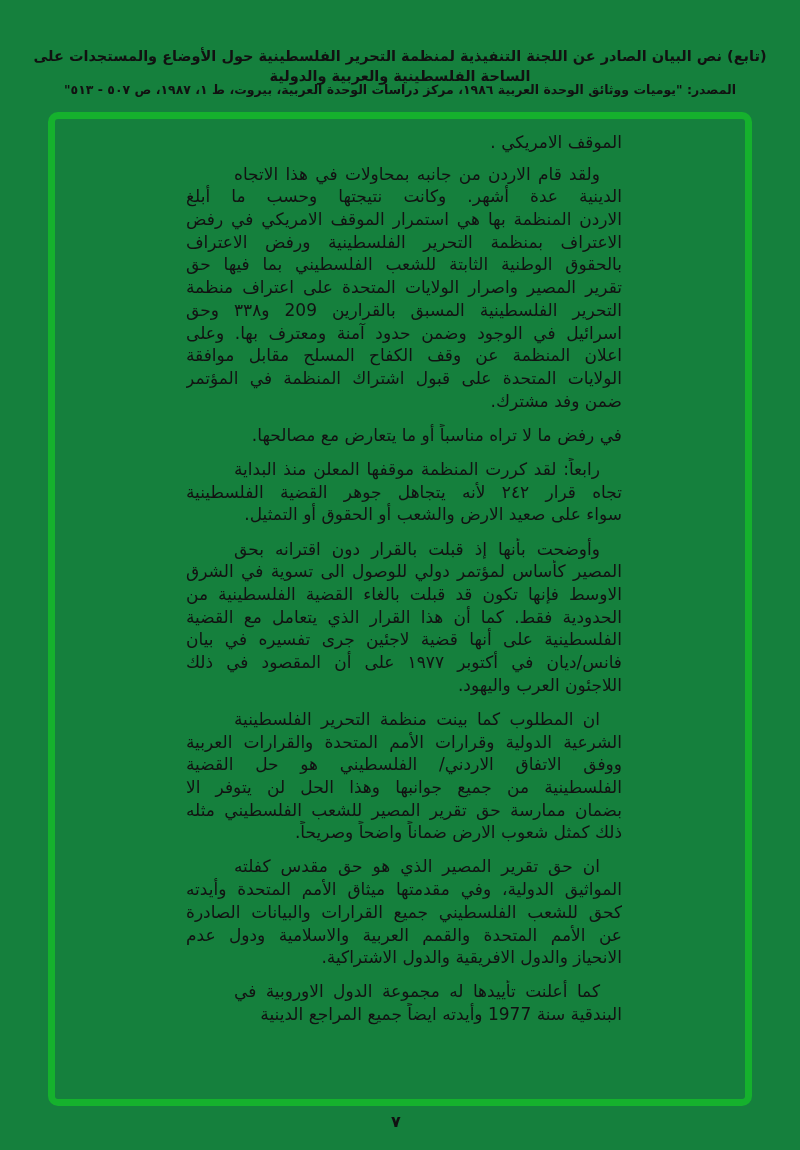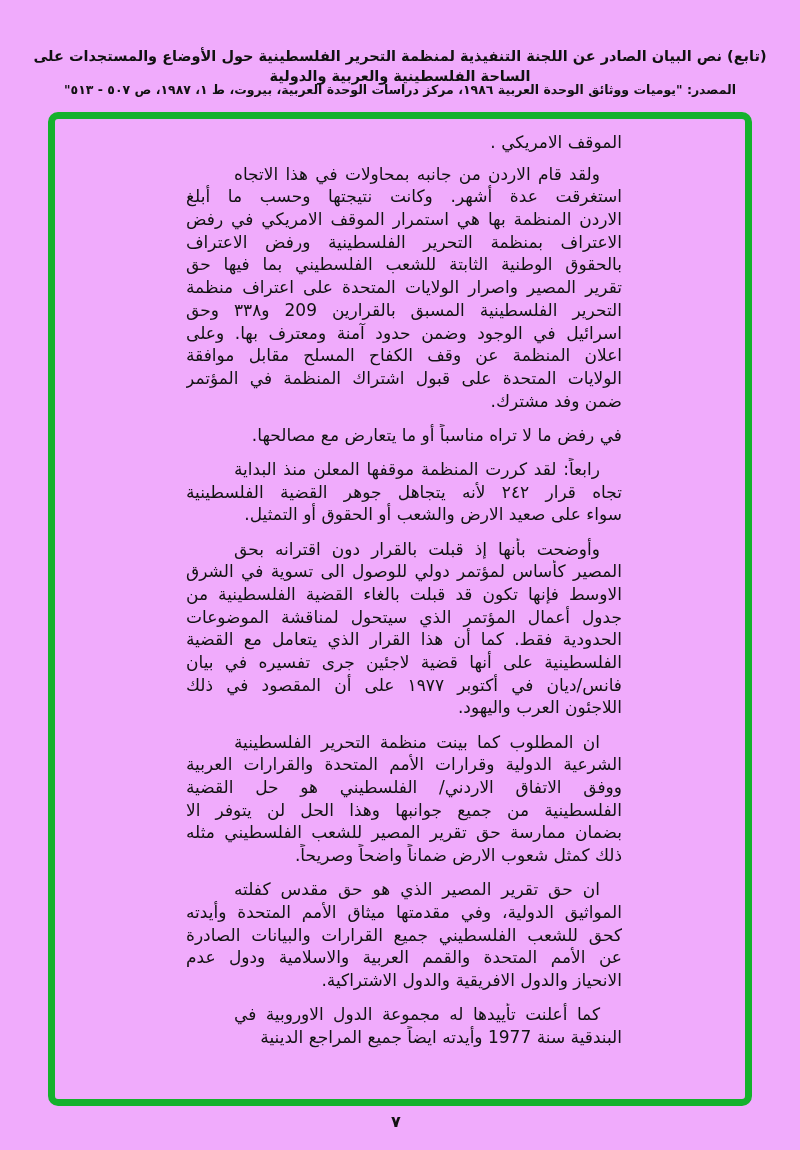--- a/index.html
+++ b/index.html
@@ -1,21 +1,21 @@
 <!DOCTYPE html>
 <html lang="ar"><head>
 <meta charset="utf-8">
 <style>
   * { margin: 0; padding: 0; box-sizing: border-box; }
   html, body { background: #ffffff; }
   .page {
     position: relative;
     width: 800px;
     height: 1150px;
-    background: #f0abfc;
+    background: #15803d;
     overflow: hidden;
     font-family: "DejaVu Sans", sans-serif;
     color: #0d0d0d;
   }
   
   .hdr {
     position: absolute;
     left: 20px;
     right: 20px;
     direction: rtl;
@@ -85,21 +85,21 @@
 
   <div class="hdr hdr-line2">المصدر: "يوميات ووثائق الوحدة العربية ١٩٨٦، مركز دراسات الوحدة العربية، بيروت، ط ١، ١٩٨٧، ص ٥٠٧ - ٥١٣"</div>
 
   <div class="frame" style="border-color: rgb(21, 177, 45);"></div>
 
   <div class="textcol">
     <div class="section-title">الموقف الامريكي .</div>
     <div class="paras">
         <div class="para">
           <div class="line firstline">ولقد قام الاردن من جانبه بمحاولات في هذا الاتجاه</div>
-          <div class="line">استغرقت عدة أشهر. وكانت نتيجتها وحسب ما أبلغ</div>
+          <div class="line">الدينية عدة أشهر. وكانت نتيجتها وحسب ما أبلغ</div>
           <div class="line">الاردن المنظمة بها هي استمرار الموقف الامريكي في رفض</div>
           <div class="line">الاعتراف بمنظمة التحرير الفلسطينية ورفض الاعتراف</div>
           <div class="line">بالحقوق الوطنية الثابتة للشعب الفلسطيني بما فيها حق</div>
           <div class="line">تقرير المصير واصرار الولايات المتحدة على اعتراف منظمة</div>
           <div class="line">التحرير الفلسطينية المسبق بالقرارين 209 و٣٣٨ وحق</div>
           <div class="line">اسرائيل في الوجود وضمن حدود آمنة ومعترف بها. وعلى</div>
           <div class="line">اعلان المنظمة عن وقف الكفاح المسلح مقابل موافقة</div>
           <div class="line">الولايات المتحدة على قبول اشتراك المنظمة في المؤتمر الدولي</div>
           <div class="line lastline">ضمن وفد مشترك.</div>
         </div>
@@ -108,21 +108,20 @@
         </div>
         <div class="para">
           <div class="line firstline">رابعاً: لقد كررت المنظمة موقفها المعلن منذ البداية</div>
           <div class="line">تجاه قرار ٢٤٢ لأنه يتجاهل جوهر القضية الفلسطينية</div>
           <div class="line lastline">سواء على صعيد الارض والشعب أو الحقوق أو التمثيل.</div>
         </div>
         <div class="para">
           <div class="line firstline">وأوضحت بأنها إذ قبلت بالقرار دون اقترانه بحق تقرير</div>
           <div class="line">المصير كأساس لمؤتمر دولي للوصول الى تسوية في الشرق</div>
           <div class="line">الاوسط فإنها تكون قد قبلت بالغاء القضية الفلسطينية من</div>
-          <div class="line">جدول أعمال المؤتمر الذي سيتحول لمناقشة الموضوعات</div>
           <div class="line">الحدودية فقط. كما أن هذا القرار الذي يتعامل مع القضية</div>
           <div class="line">الفلسطينية على أنها قضية لاجئين جرى تفسيره في بيان</div>
           <div class="line">فانس/ديان في أكتوبر ١٩٧٧ على أن المقصود في ذلك</div>
           <div class="line lastline">اللاجئون العرب واليهود.</div>
         </div>
         <div class="para">
           <div class="line firstline">ان المطلوب كما بينت منظمة التحرير الفلسطينية وفق</div>
           <div class="line">الشرعية الدولية وقرارات الأمم المتحدة والقرارات العربية</div>
           <div class="line">ووفق الاتفاق الاردني/ الفلسطيني هو حل القضية</div>
           <div class="line">الفلسطينية من جميع جوانبها وهذا الحل لن يتوفر الا</div>

